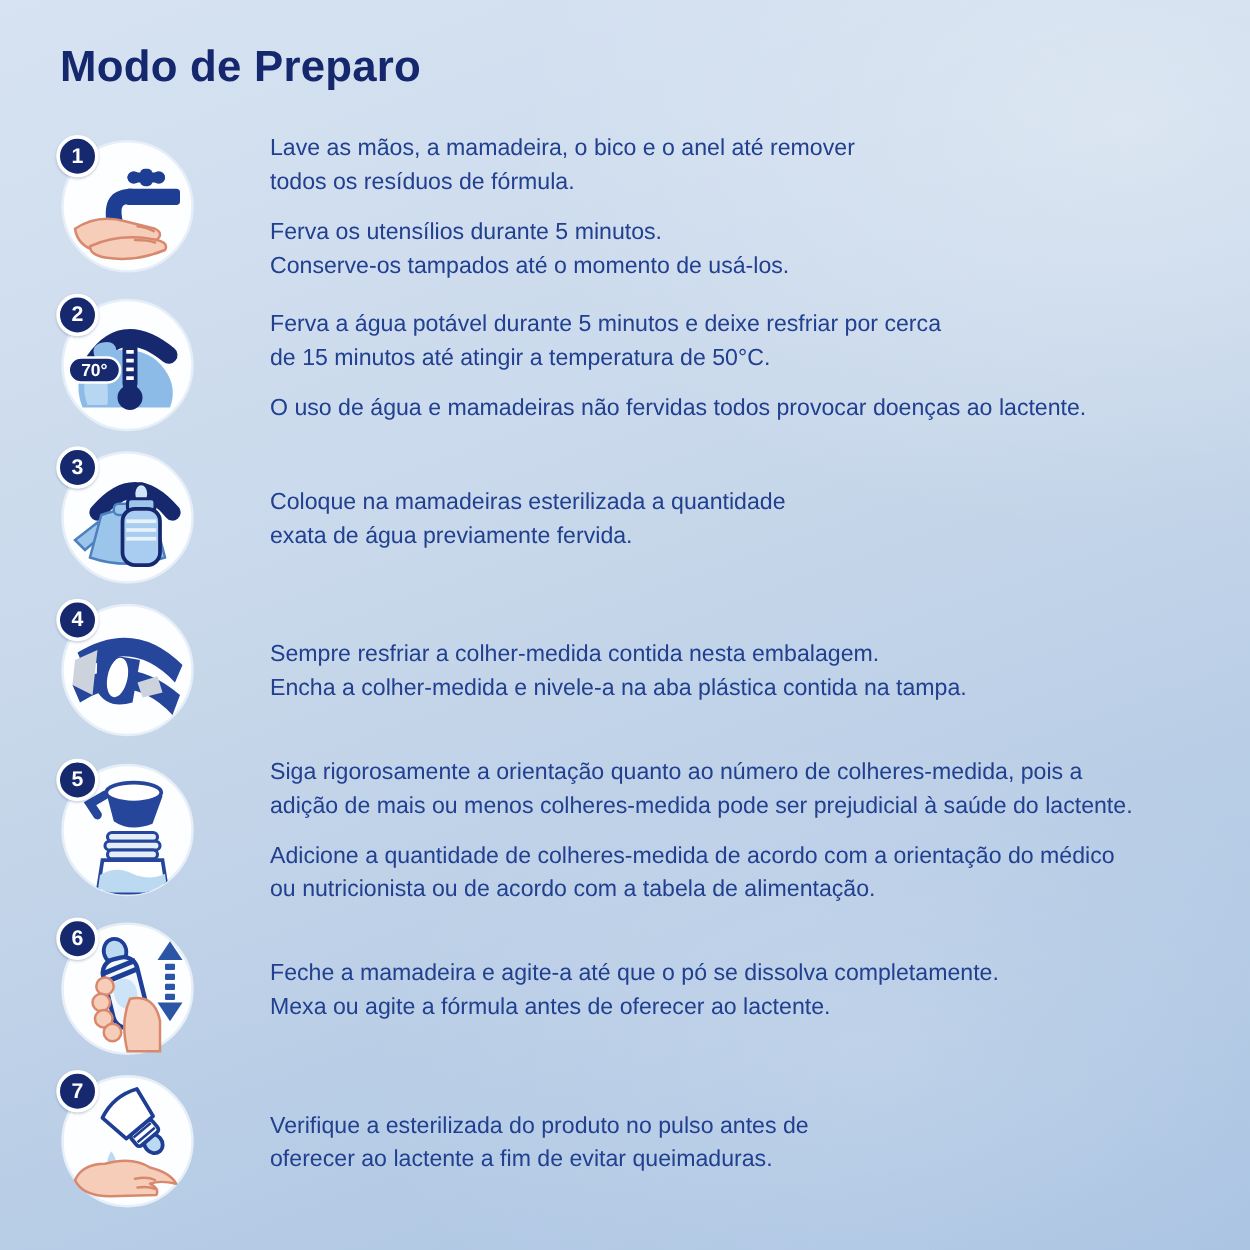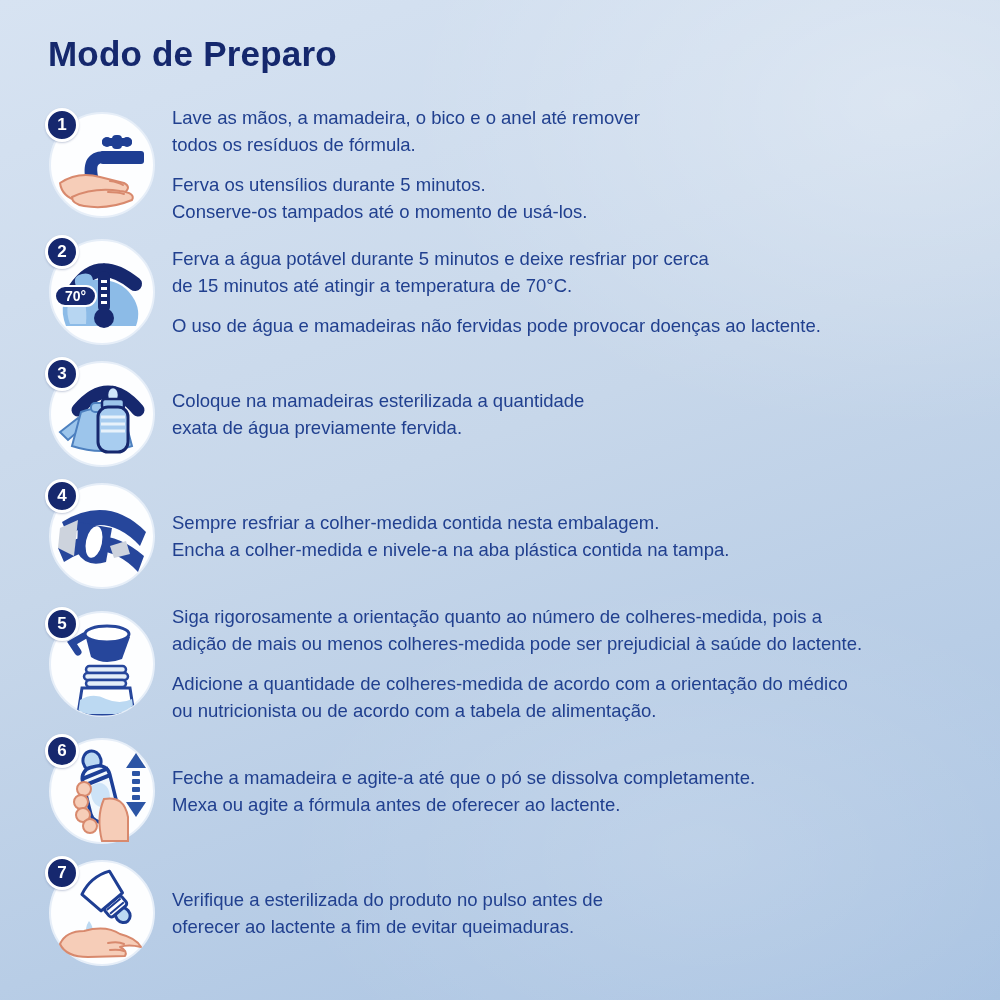--- a/index.html
+++ b/index.html
@@ -18,21 +18,21 @@
   .step{display:flex;align-items:center;gap:16px;margin-bottom:12px;min-height:110px;}
   .icon-wrap{position:relative;width:108px;height:108px;flex:none;}
   .icon-wrap svg{display:block;width:108px;height:108px;}
   .badge{
     position:absolute;top:-3px;left:-3px;width:28px;height:28px;
     background:#16286e;border:3px solid #ffffff;border-radius:50%;
     color:#ffffff;font-weight:bold;font-size:17px;
     display:flex;align-items:center;justify-content:center;
     box-shadow:0 1px 2px rgba(30,50,110,.25);
   }
-  .text{max-width:770px;}
+  .text{max-width:770px;margin-left:44px;}
   .para{
     margin:0;white-space:pre-line;
     font-size:18.5px;line-height:27px;color:#21408f;
   }
   .para + .para{margin-top:13px;}
   .wcircle{fill:#fdfeff;stroke:#e6eef8;stroke-width:2;}
 </style>
 </head>
 <body>
 
@@ -87,22 +87,22 @@
           <rect x="53" y="56" width="6" height="3"></rect>
           <rect x="53" y="63" width="6" height="3"></rect>
         </g>
         <rect x="7" y="48" width="41" height="20" rx="10" fill="#16286e" stroke="#ffffff" stroke-width="2"></rect>
         <text x="27.5" y="63" text-anchor="middle" font-size="14" font-weight="bold" fill="#ffffff">70°</text>
       </svg>
       <div class="badge">2</div>
     </div>
     <div class="text">
       <p class="para">Ferva a água potável durante 5 minutos e deixe resfriar por cerca
-de 15 minutos até atingir a temperatura de 70°C.</p>
-      <p class="para">O uso de água e mamadeiras não fervidas pode provocar doenças ao lactente.</p>
+de 15 minutos até atingir a temperatura de 50°C.</p>
+      <p class="para">O uso de água e mamadeiras não fervidas todos provocar doenças ao lactente.</p>
     </div>
   </div>
 
   <div class="step">
     <div class="icon-wrap">
       <svg viewBox="0 0 108 108">
         <circle class="wcircle" cx="54" cy="54" r="52"></circle>
         <path d="M30 50 Q60 14 90 50" stroke="#16286e" stroke-width="13" fill="none" stroke-linecap="round"></path>
         <path d="M30 58 L12 72 L20 80 L34 68 Z" fill="#9cc5eb" stroke="#4d80bf" stroke-width="2"></path>
         <path d="M24 86 L33 52 Q54 44 75 52 L84 86 Q54 96 24 86 Z" fill="#9cc5eb" stroke="#4d80bf" stroke-width="2"></path>

